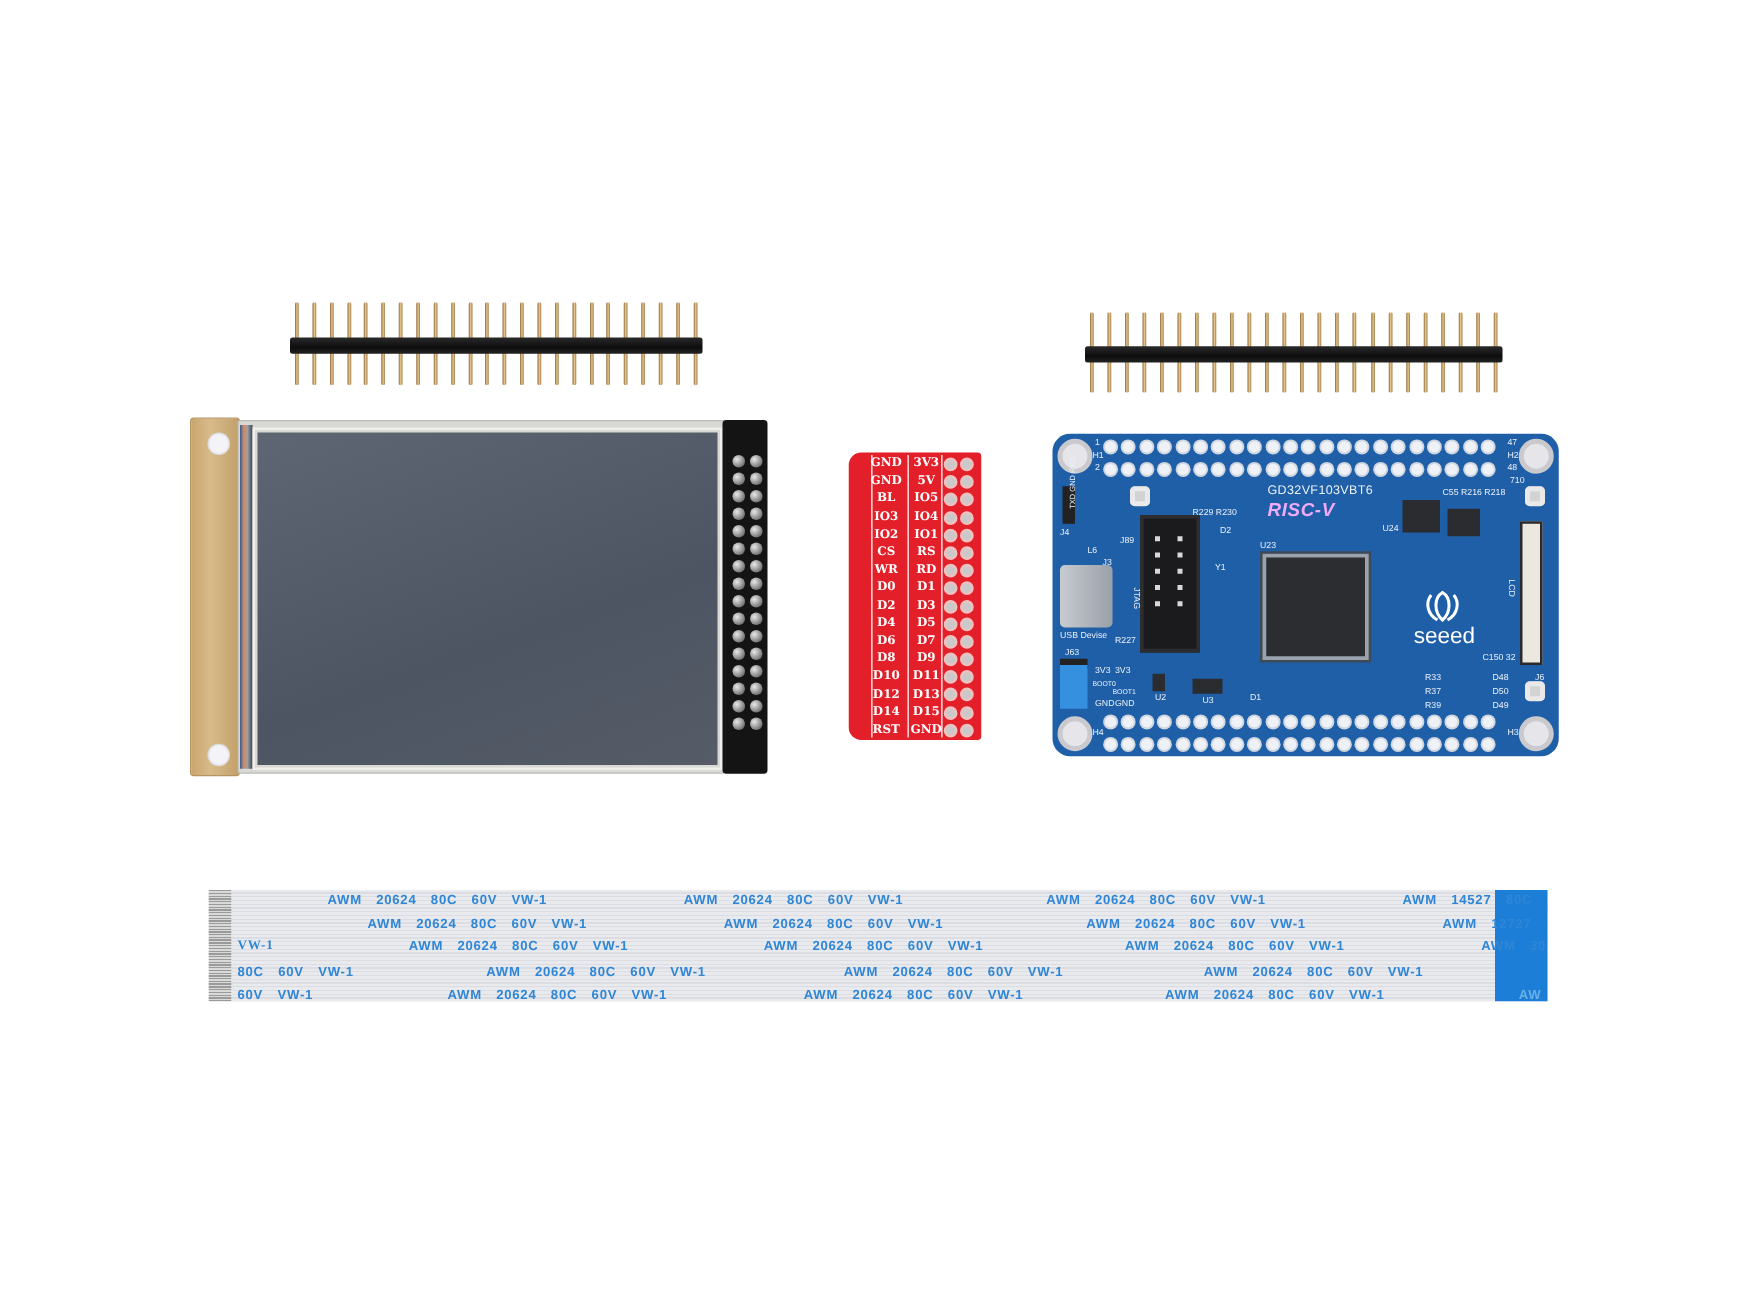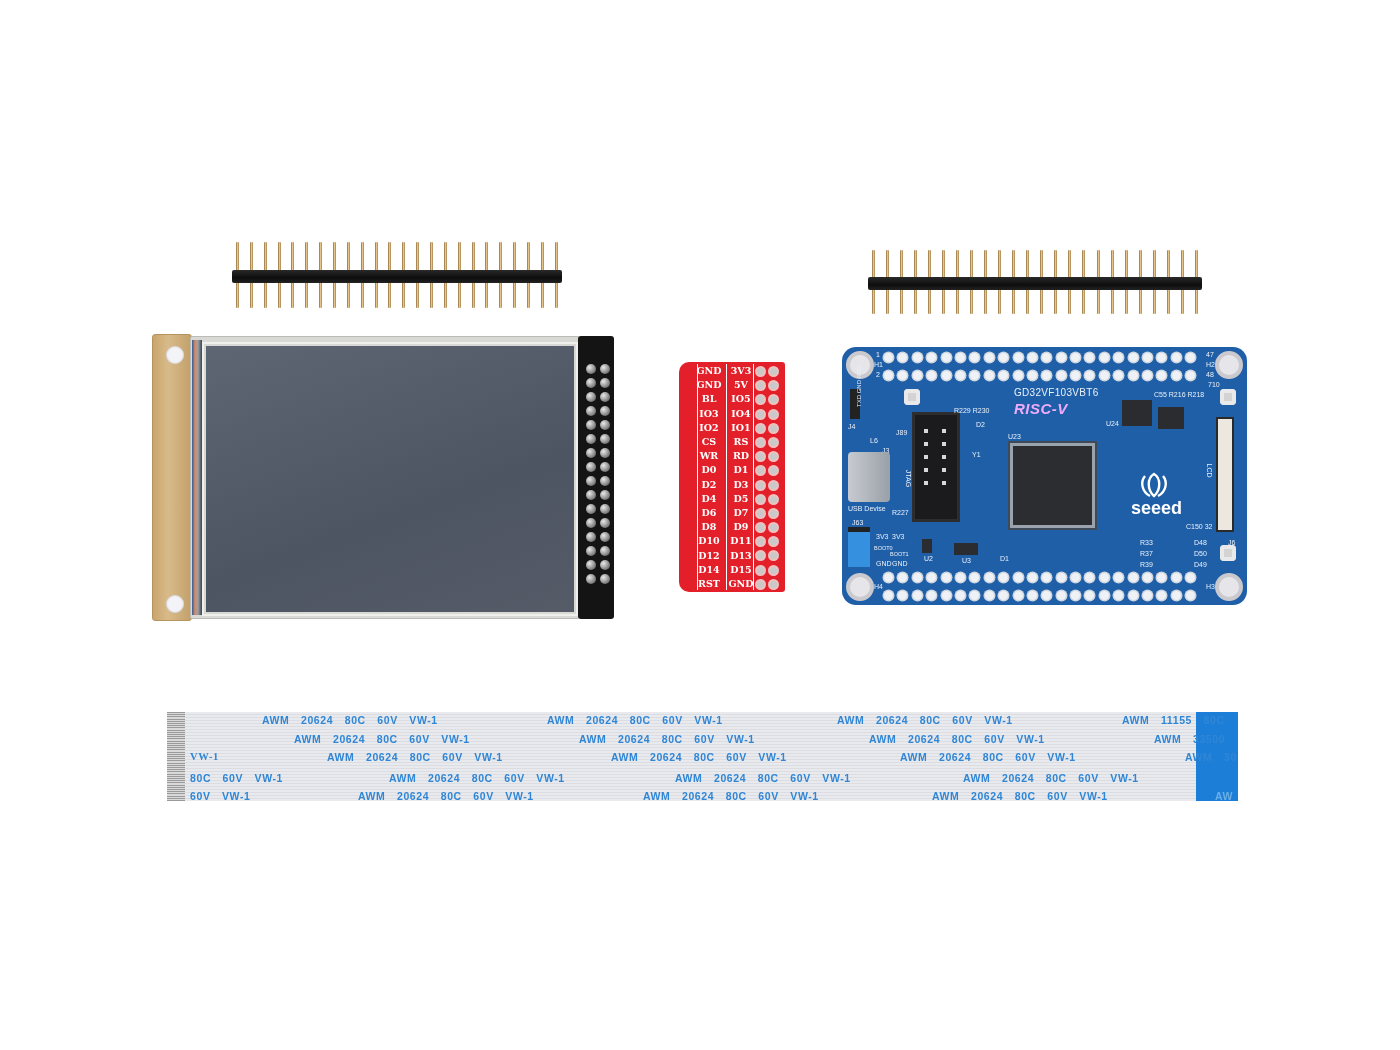--- a/index.html
+++ b/index.html
@@ -46,21 +46,21 @@
   .board .jtag-pins { position: absolute; left: 82px; top: 82px; display: grid; grid-template-columns: 10px 10px; gap: 9px 8px; }
   .board .jtag-pins span { width: 4px; height: 4px; background: #d8d8d8; }
   .board .usbc { position: absolute; left: 6px; top: 105px; width: 42px; height: 50px; background: linear-gradient(90deg,#c7cbd1,#9aa0a8); border-radius: 4px; }
   .board .soic { position: absolute; background: #2a2c30; }
   .board .ffc-conn { position: absolute; left: 374px; top: 70px; width: 18px; height: 115px; background: #ece8e0; border: 2px solid #2a2a2a; }
   .board .jumper { position: absolute; left: 6px; top: 185px; width: 22px; height: 35px; background: #3690e0; }
   .board .jumper-top { position: absolute; left: 6px; top: 180px; width: 22px; height: 8px; background: #222; }
   .board .tact { position: absolute; width: 16px; height: 16px; border-radius: 4px; background: #d3d3d3; box-shadow: inset 0 0 0 4px #e9e9e9; }
   .board .pin3 { position: absolute; left: 8px; top: 42px; width: 10px; height: 30px; background: #222; }
   .board .seeed-logo { position: absolute; left: 296px; top: 125px; width: 32px; height: 26px; }
-  .board .seeed-text { position: absolute; left: 289px; top: 151px; color: #ffffff; font-weight: bold; font-size: 18px; }
+  .board .seeed-text { position: absolute; left: 289px; top: 151px; color: #ffffff; font-weight: normal; font-size: 18px; }
 
   
   .ffc { position: absolute; left: 167px; top: 712px; width: 1071px; height: 89px; background: repeating-linear-gradient(180deg,#e9eaee 0 2px,#dcdde2 2px 3px); padding-left: 34px; }
   .ffc .contacts-left { position: absolute; left: 0; top: 0; width: 18px; height: 100%; background: repeating-linear-gradient(180deg,#9a9a9a 0 1px,#d9d9d9 1px 2.2px); }
   .ffc .stiffener-right { position: absolute; right: 0; top: 0; width: 42px; height: 100%; background: #1c7ed6; }
   .ffc .line { position: absolute; left: 0; width: 1071px; height: 16px; white-space: nowrap; overflow: hidden; }
   .ffc .line .txt { position: absolute; color: #2f86d6; font-size: 10.5px; font-weight: bold; letter-spacing: 0.6px; word-spacing: 8px; }
 </style>
 </head>
 <body>
@@ -473,27 +473,27 @@
 </div>
 
 <div class="ffc">
   <div class="contacts-left"></div>
   <div class="stiffener-right"></div>
   <div id="ffc-lines">
       <div class="line" style="top: 2px;">
         <span class="txt" style="left: 95px;">AWM 20624 80C 60V VW-1</span>
         <span class="txt" style="left: 380px;">AWM 20624 80C 60V VW-1</span>
         <span class="txt" style="left: 670px;">AWM 20624 80C 60V VW-1</span>
-        <span class="txt" style="left: 955px;">AWM 11155 80C</span>
+        <span class="txt" style="left: 955px;">AWM 14527 80C</span>
       </div>
       <div class="line" style="top: 20.5px;">
         <span class="txt" style="left: 127px;">AWM 20624 80C 60V VW-1</span>
         <span class="txt" style="left: 412px;">AWM 20624 80C 60V VW-1</span>
         <span class="txt" style="left: 702px;">AWM 20624 80C 60V VW-1</span>
-        <span class="txt" style="left: 987px;">AWM 33500</span>
+        <span class="txt" style="left: 987px;">AWM 12727</span>
       </div>
       <div class="line" style="top: 39px;">
         <span class="txt" style="left: 23px; font-family: Liberation Serif, serif;">VW-1</span>
         <span class="txt" style="left: 160px;">AWM 20624 80C 60V VW-1</span>
         <span class="txt" style="left: 444px;">AWM 20624 80C 60V VW-1</span>
         <span class="txt" style="left: 733px;">AWM 20624 80C 60V VW-1</span>
         <span class="txt" style="left: 1018px;">AWM 30</span>
       </div>
       <div class="line" style="top: 57.5px; margin-top: 20px;">
         <span class="txt" style="left: 23px;">60V VW-1</span>

